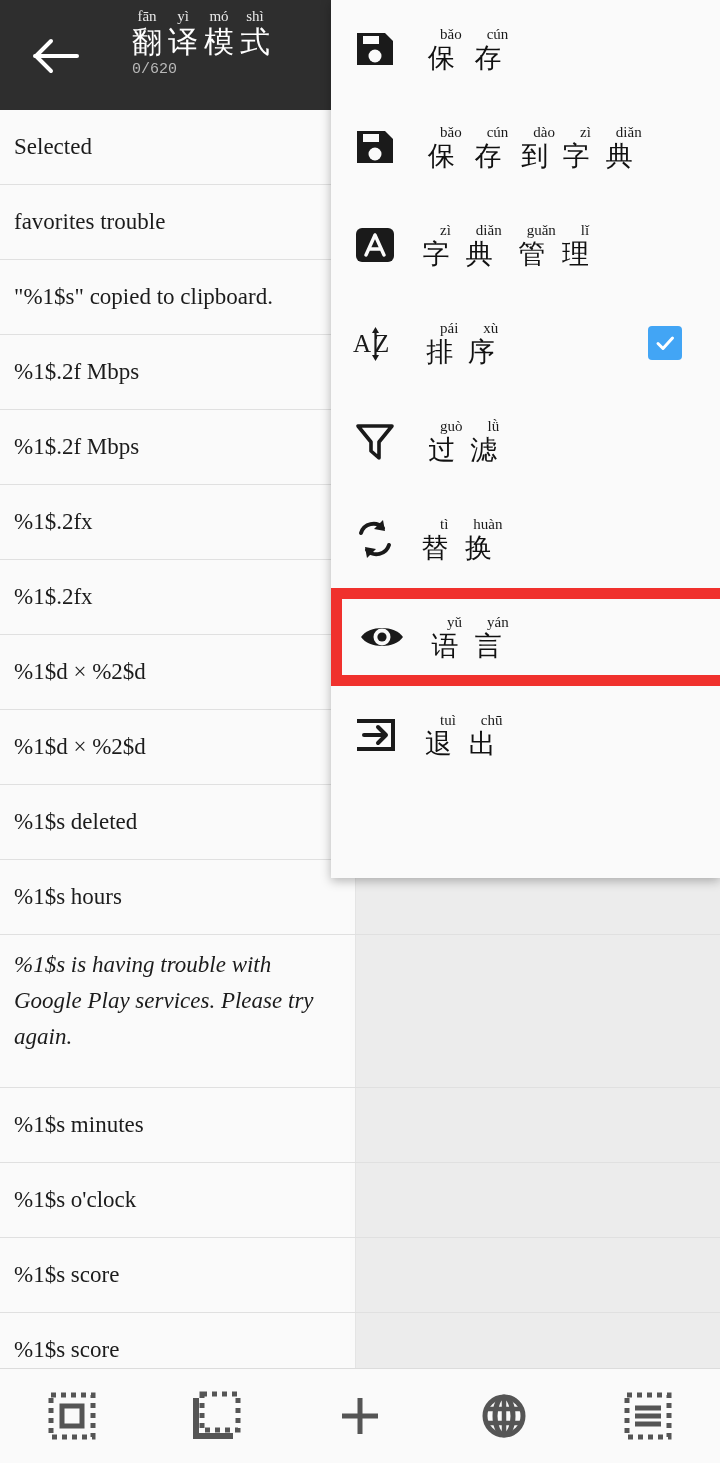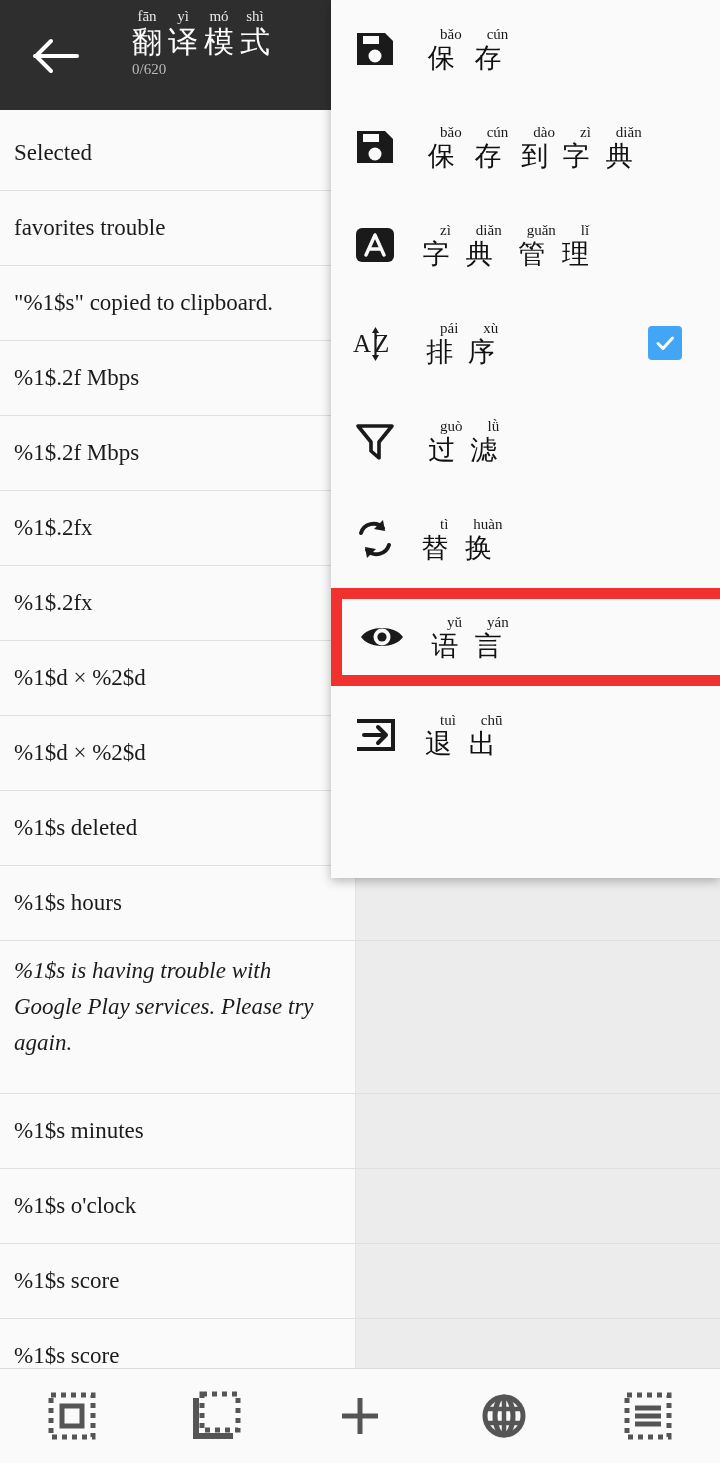--- a/index.html
+++ b/index.html
@@ -47,26 +47,26 @@
     white-space:nowrap;
   }
   .han-char {
     font-size:30px; color:#ffffff; line-height:34px;
     font-family:"DejaVu Sans", sans-serif;
     white-space:nowrap;
   }
   #title-count {
     margin-top:2px;
     font-size:15px; color:#b9b9b9;
-    font-family:Liberation Serif, serif;
+    font-family:Liberation Mono, monospace;
   }
 
   
   #list-wrap {
-    position:absolute; left:0; top:116px;
+    position:absolute; left:0; top:110px;
     width:720px; height:1258px;
     background:#8b5cf6;
     overflow:hidden;
   }
   .row {
     position:relative;
     display:flex;
     border-bottom:1px solid #e0e0e0;
     background:transparent;
   }

